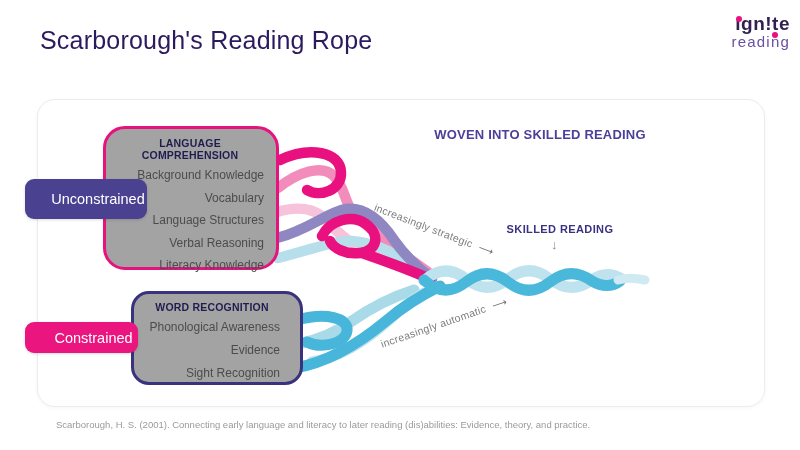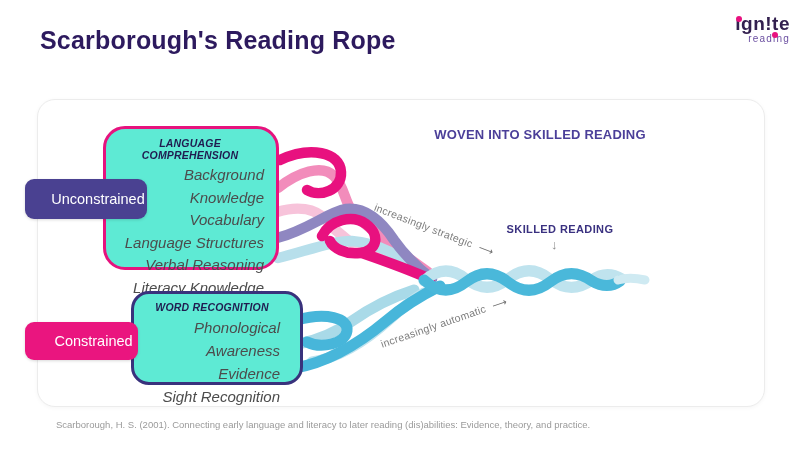--- a/index.html
+++ b/index.html
@@ -3,62 +3,62 @@
 <meta charset="utf-8">
 <style>
   * { margin: 0; padding: 0; box-sizing: border-box; }
   html, body { width: 800px; height: 450px; background: #fff; overflow: hidden; }
   body { font-family: "Liberation Sans", sans-serif; }
   .slide { position: relative; width: 800px; height: 450px; background: #fff; }
 
   
   .page-title {
     position: absolute; left: 40px; top: 26px;
-    font-size: 25px; font-weight: bold; color: #2d1a5e; letter-spacing: 0.2px;
+    font-size: 25px; font-weight: normal; color: #2d1a5e; letter-spacing: 0.2px;
   }
 
   
   .logo { position: absolute; left: 700px; top: 14px; width: 90px; text-align: right; }
   .logo-word { position: relative; display: inline-block; font-size: 19px; font-weight: bold; color: #33204f; letter-spacing: 0.5px; line-height: 1.05; }
   .logo-dot { position: absolute; background: #e8117f; border-radius: 50%; width: 6px; height: 6px; }
   .logo-dot-i { left: 1px; top: 2px; }
   .logo-dot-excl { left: 37px; top: 18px; }
-  .logo-tagline { font-size: 10px; color: #6b4fa1; letter-spacing: 1.2px; margin-top: -1px; }
+  .logo-tagline { font-size: 15px; color: #6b4fa1; letter-spacing: 1.2px; margin-top: -1px; }
 
   
   .card {
     position: absolute; left: 37px; top: 99px; width: 728px; height: 308px;
     background: #fff; border: 1.5px solid #ececec; border-radius: 18px;
     box-shadow: 0 1px 4px rgba(0,0,0,0.04); z-index: 0;
   }
 
   .rope-svg { position: absolute; left: 0; top: 0; z-index: 2; pointer-events: none; }
 
   
-  .strand-box { position: absolute; background: #5eead4; z-index: 3; font-style: italic; }
+  .strand-box { position: absolute; background: #a3a3a3; z-index: 3; }
   .upper-box {
     left: 103px; top: 126px; width: 176px; height: 144px;
     border: 3px solid #e6137e; border-radius: 22px; padding: 8px 12px 6px 10px;
   }
   .lower-box {
     left: 131px; top: 291px; width: 172px; height: 94px;
     border: 3px solid #39327c; border-radius: 18px; padding: 7px 20px 5px 10px;
   }
   .box-title { text-align: center; font-size: 10.5px; font-weight: bold; color: #201c50; letter-spacing: 0.2px; margin-bottom: 3px; }
-  .box-item { display: block; text-align: right; font-size: 15px; color: #4c4c4c; line-height: 22.5px; }
+  .box-item { display: block; text-align: right; font-size: 12px; color: #4c4c4c; line-height: 22.5px; }
   .lower-box .box-item { line-height: 23px; }
 
   
   .badge {
     position: absolute; z-index: 4; color: #fff; font-size: 14.5px;
     display: flex; align-items: center; justify-content: center;
     border-radius: 9px; box-shadow: 0 1px 3px rgba(0,0,0,0.15); padding-left: 24px;
   }
   .badge-unconstrained { left: 25px; top: 179px; width: 122px; height: 40px; background: #4a4191; }
-  .badge-constrained  { left: 25px; top: 322px; width: 113px; height: 38px; background: #ea157f; }
+  .badge-constrained  { left: 25px; top: 322px; width: 113px; height: 31px; background: #ea157f; }
 
   
   .main-heading {
     position: absolute; left: 412px; top: 125px; width: 256px; z-index: 3;
     text-align: center; font-size: 13px; font-weight: bold; color: #4b3f99;
     line-height: 1.5; letter-spacing: 0.2px;
   }
   .main-heading span { display: block; }
   .skilled-reading {
     position: absolute; left: 498px; top: 223px; width: 124px; z-index: 3;

